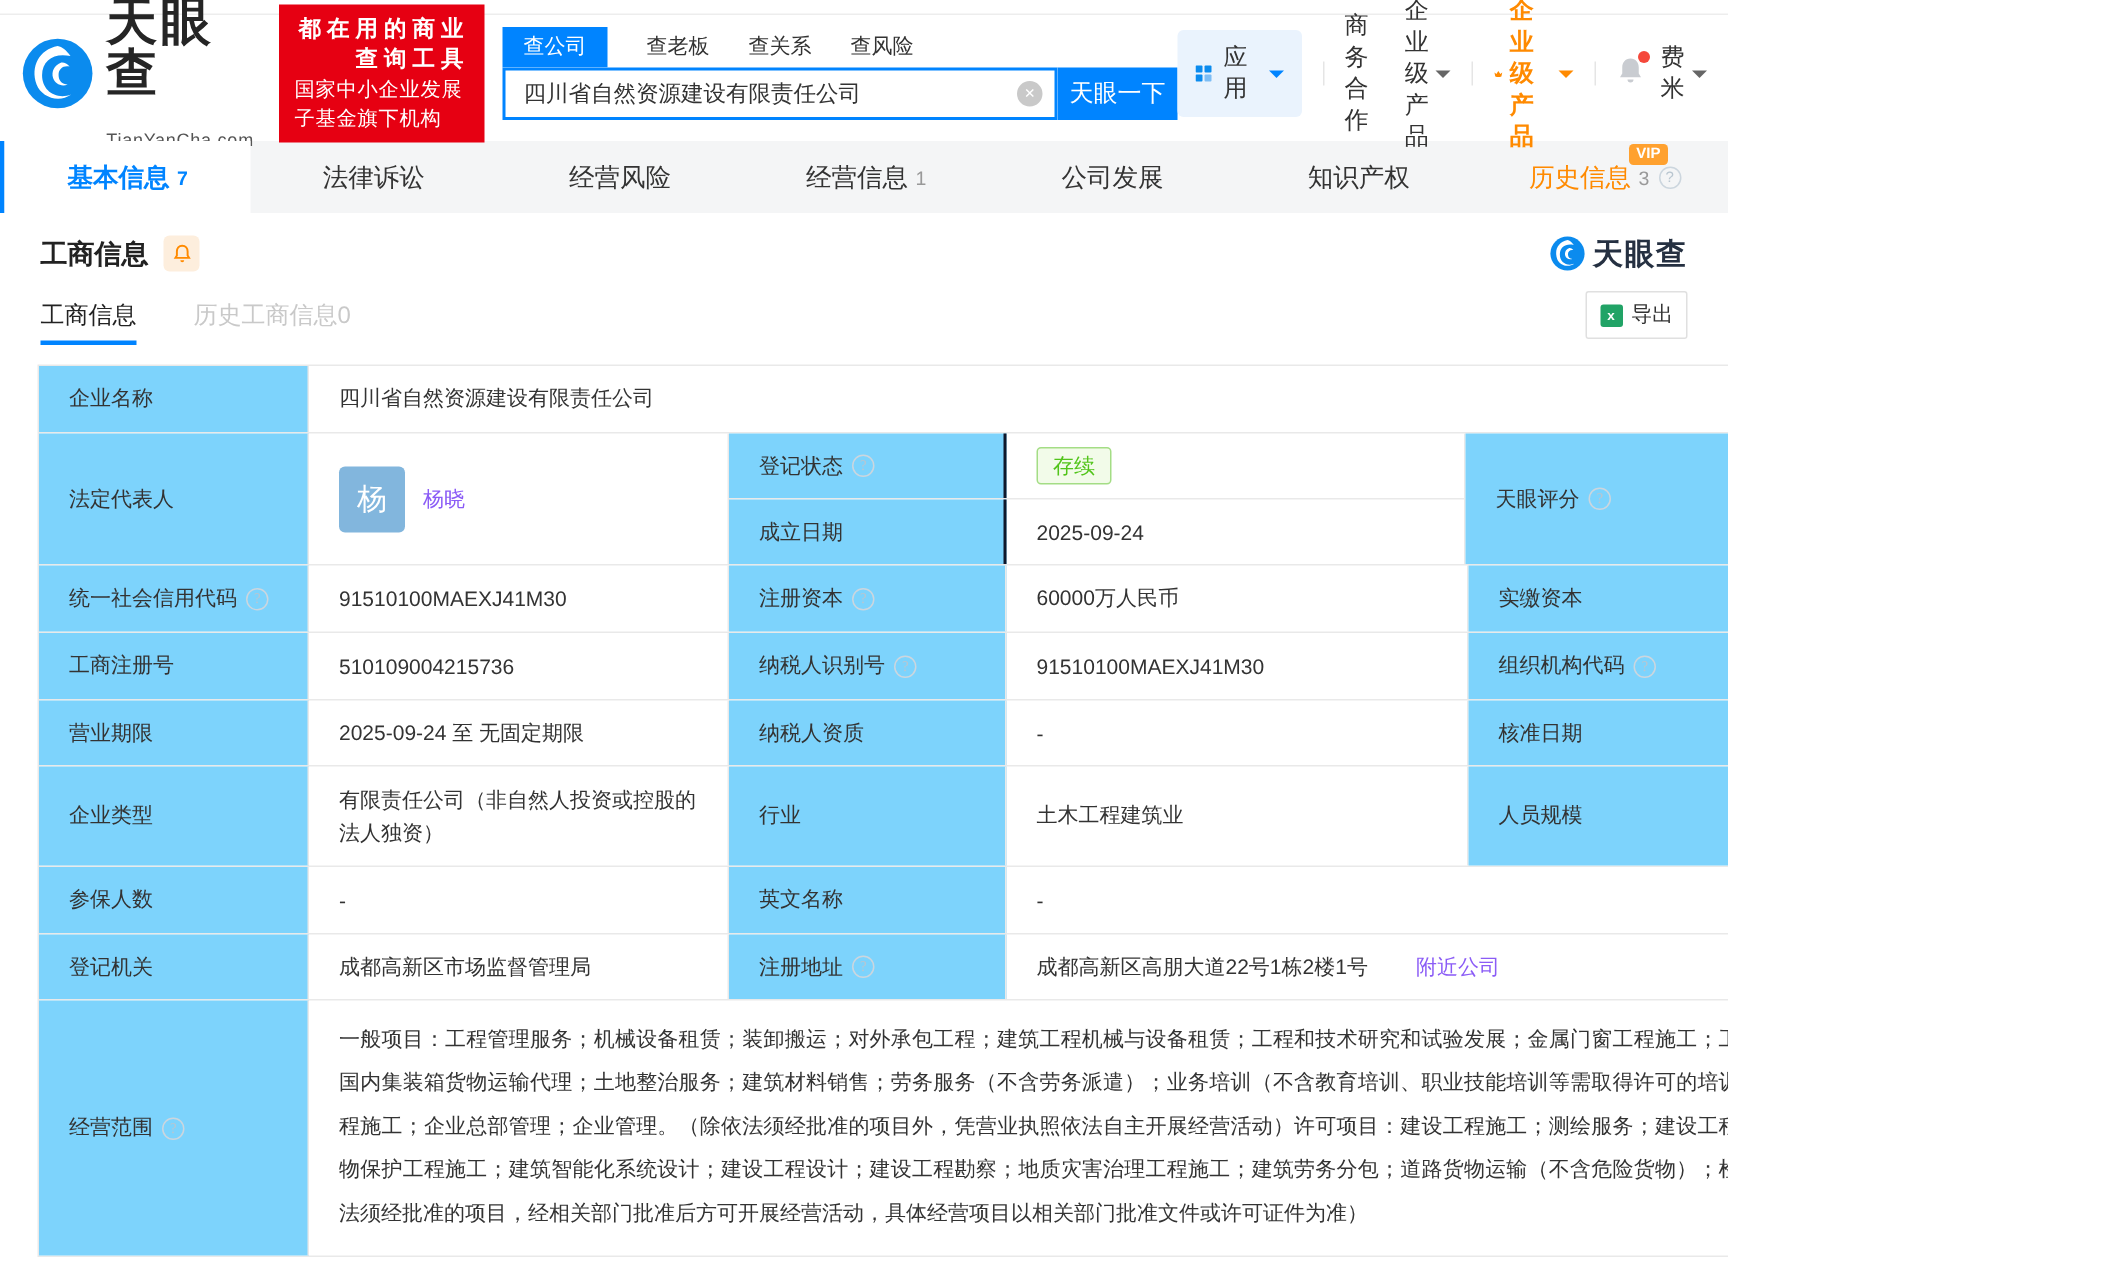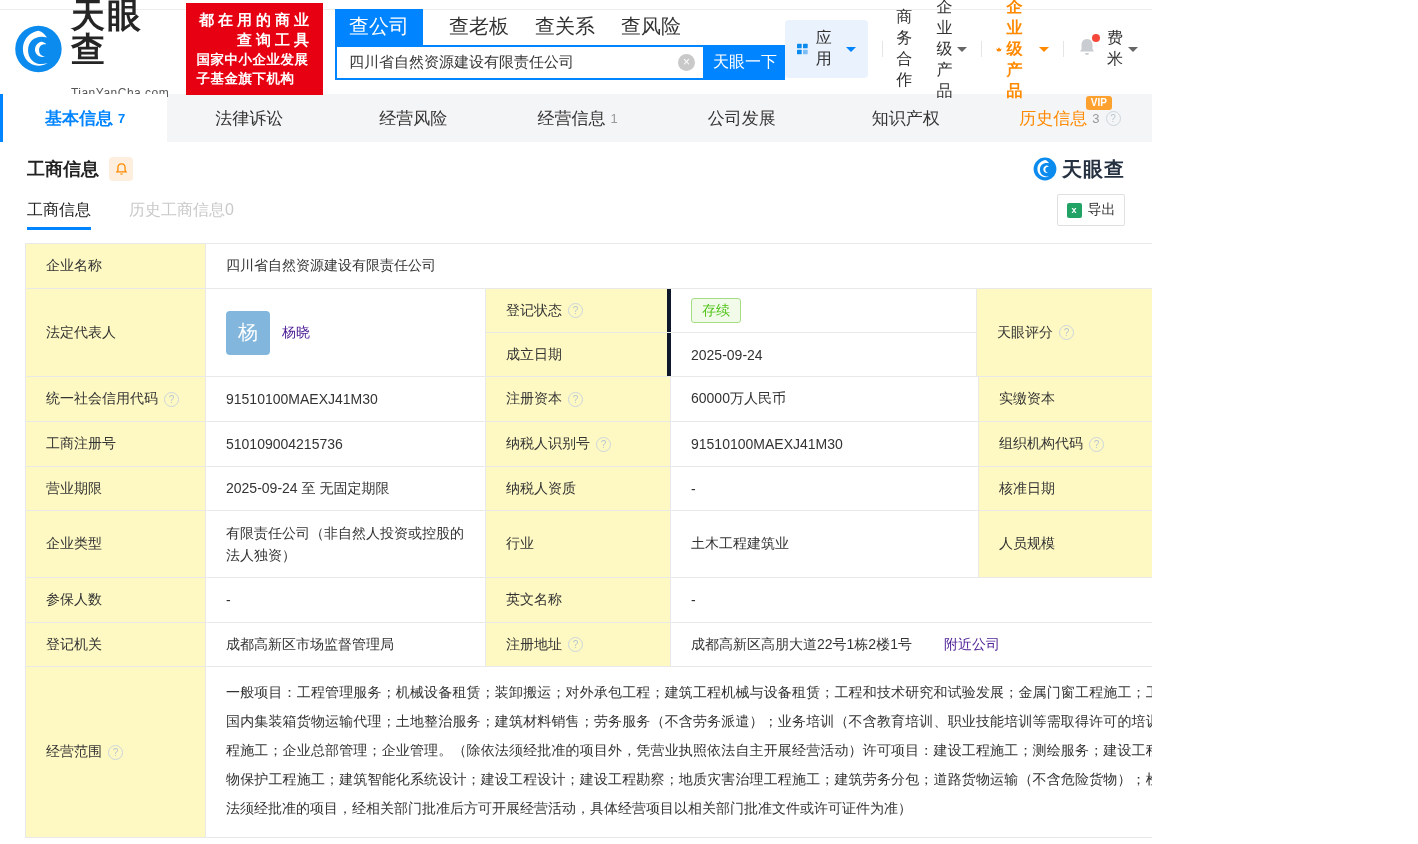--- a/index.html
+++ b/index.html
@@ -10,25 +10,25 @@
 
   
   .header { height:78px; display:flex; align-items:center; padding:0 14px; }
   .logo { display:flex; align-items:center; }
   .logo-icon { width:52px; height:52px; }
   .logo-txt { margin-left:8px; }
   .logo-cn { font-size:34px; font-weight:bold; color:#252525; letter-spacing:2px; line-height:34px; }
   .logo-en { font-size:12px; color:#555; letter-spacing:.5px; margin-top:20px; }
   .banner { background:#e60012; color:#fff; margin-left:14px; padding:7px 10px; }
   .banner .b1 { font-size:15px; font-weight:bold; letter-spacing:4px; line-height:20px;text-align:right; }
-  .banner .b2 { font-size:13.5px; font-weight:bold; letter-spacing:.5px; line-height:19px; }
+  .banner .b2 { font-size:13.5px; font-weight:normal; letter-spacing:.5px; line-height:19px; }
 
   .search-area { margin-left:12px; width:452px; }
   .search-tabs { display:flex; align-items:flex-end; height:26px; }
-  .stab { font-size:20px; color:#333; padding:0 6px 5px; margin-right:14px; cursor:pointer;text-align:center; }
+  .stab { font-size:14px; color:#333; padding:0 6px 5px; margin-right:14px; cursor:pointer;text-align:center; }
   .stab.active { background:#0084ff; color:#fff; padding:4px 14px 5px; margin-right:20px; }
   .search-row { display:flex; }
   .input-wrap { position:relative; }
   .search-row input { width:370px; height:35px; border:2px solid #0084ff; outline:none;
                       font-size:15px; padding:0 34px 0 12px; color:#333;
                       font-family:"Liberation Sans","DejaVu Sans",sans-serif; }
   .clear-ic { position:absolute; right:10px; top:9px; width:17px; height:17px; border-radius:50%;
               background:#c9c9c9; color:#fff; font-size:12px; display:flex; align-items:center;
               justify-content:center; cursor:pointer; }
   .clear-ic::before { content:"×"; }
@@ -89,34 +89,34 @@
   .xls-ic { width:15px; height:15px; background:#21a366; border-radius:2px; color:#fff; font-size:9px;
             font-weight:bold; display:flex; align-items:center; justify-content:center; margin-right:6px; }
   .xls-ic::before { content:"x"; }
 
   
   .itable { margin:12px 25px 0; width:1368px; border:1px solid #e9e9e9; font-size:14px; }
   .trow { display:flex; border-bottom:1px solid #e9e9e9; }
   .trow:last-child { border-bottom:none; }
   .cell { padding:0 20px; display:flex; align-items:center; border-right:1px solid #e9e9e9; flex:none; }
   .cell:last-child { border-right:none; }
-  .lab { background:#fef9c3; }
+  .lab { background:#7dd3fc;font-family:Liberation Serif, serif; }
   .c1{width:180px}.c2{width:280px}.c3{width:185px}.c4{width:308px}.c5{width:180px}.c6{width:235px}
   .grow { flex:1 1 auto; }
   .h45{height:45px}.h88{height:88px}.h44{height:44px}.h67{height:67px}
   .mid { width:493px; display:flex; flex-direction:column; border-right:1px solid #e9e9e9; }
   .midrow { flex:1; display:flex; }
   .midrow:first-child { border-bottom:1px solid #e9e9e9; }
-  .midrow .cell { border-right:4px solid #0f172a; }
+  .midrow .cell { border-right:2px solid #0f172a; }
   .midrow .cell:last-child { border-right:none; }
   .badge-green { display:inline-block; padding:2px 10px; background:#f2fbe9; border:1px solid #a4dd85;
                  border-radius:3px; color:#52c41a; font-size:14px; line-height:19px; }
   .avatar { width:44px; height:44px; border-radius:4px; background:#82b6dd; color:#fff; font-size:20px;
             display:flex; align-items:center; justify-content:center; flex:none; }
-  .link { color:#4c1d95; cursor:pointer; text-decoration:none; }
+  .link { color:#8b5cf6; cursor:pointer; text-decoration:none; }
   .rep-name { margin-left:12px; }
   .wrap2 { line-height:22px; padding-top:0; }
   .score-cell { padding:0 4px 0 10px; }
   .score-num { font-size:40px; font-weight:bold; color:#0084ff; line-height:40px; }
   .score-unit { font-size:14px; color:#0084ff; margin:14px 4px 0 2px; }
   .scope-cell { display:block; padding:11px 20px; line-height:29px; text-align:justify; }
   .addr-link { margin-left:12px;padding-left:20px; }
 </style>
 </head>
 <body>

